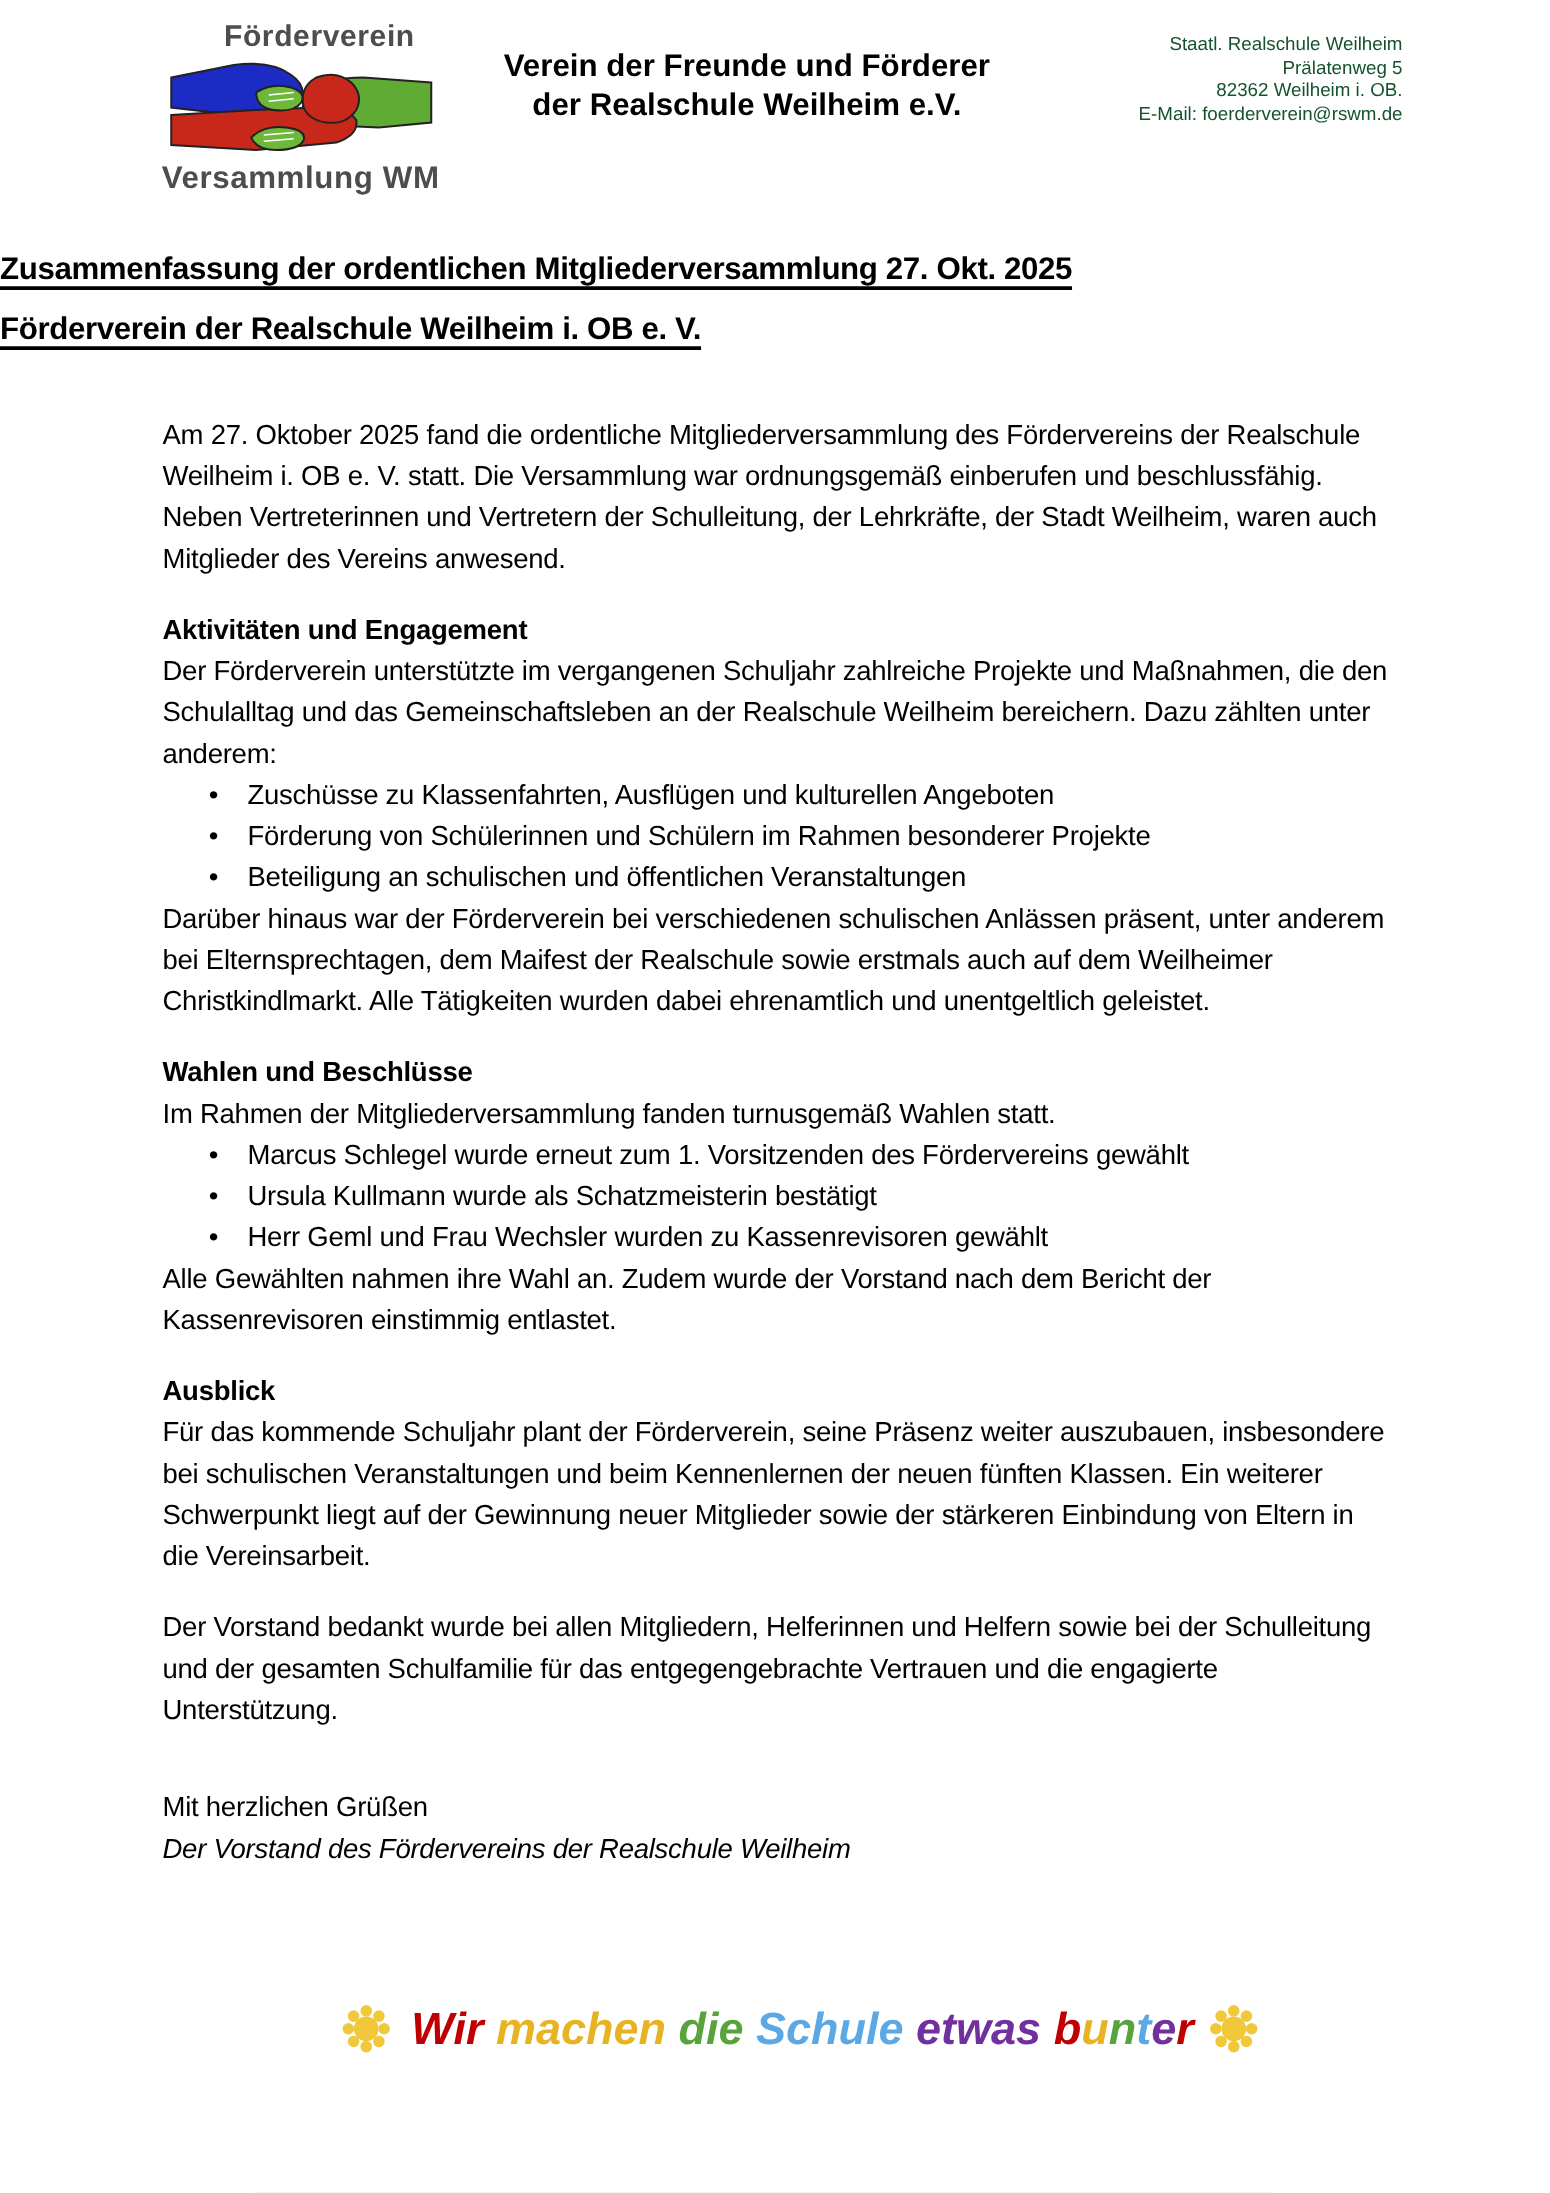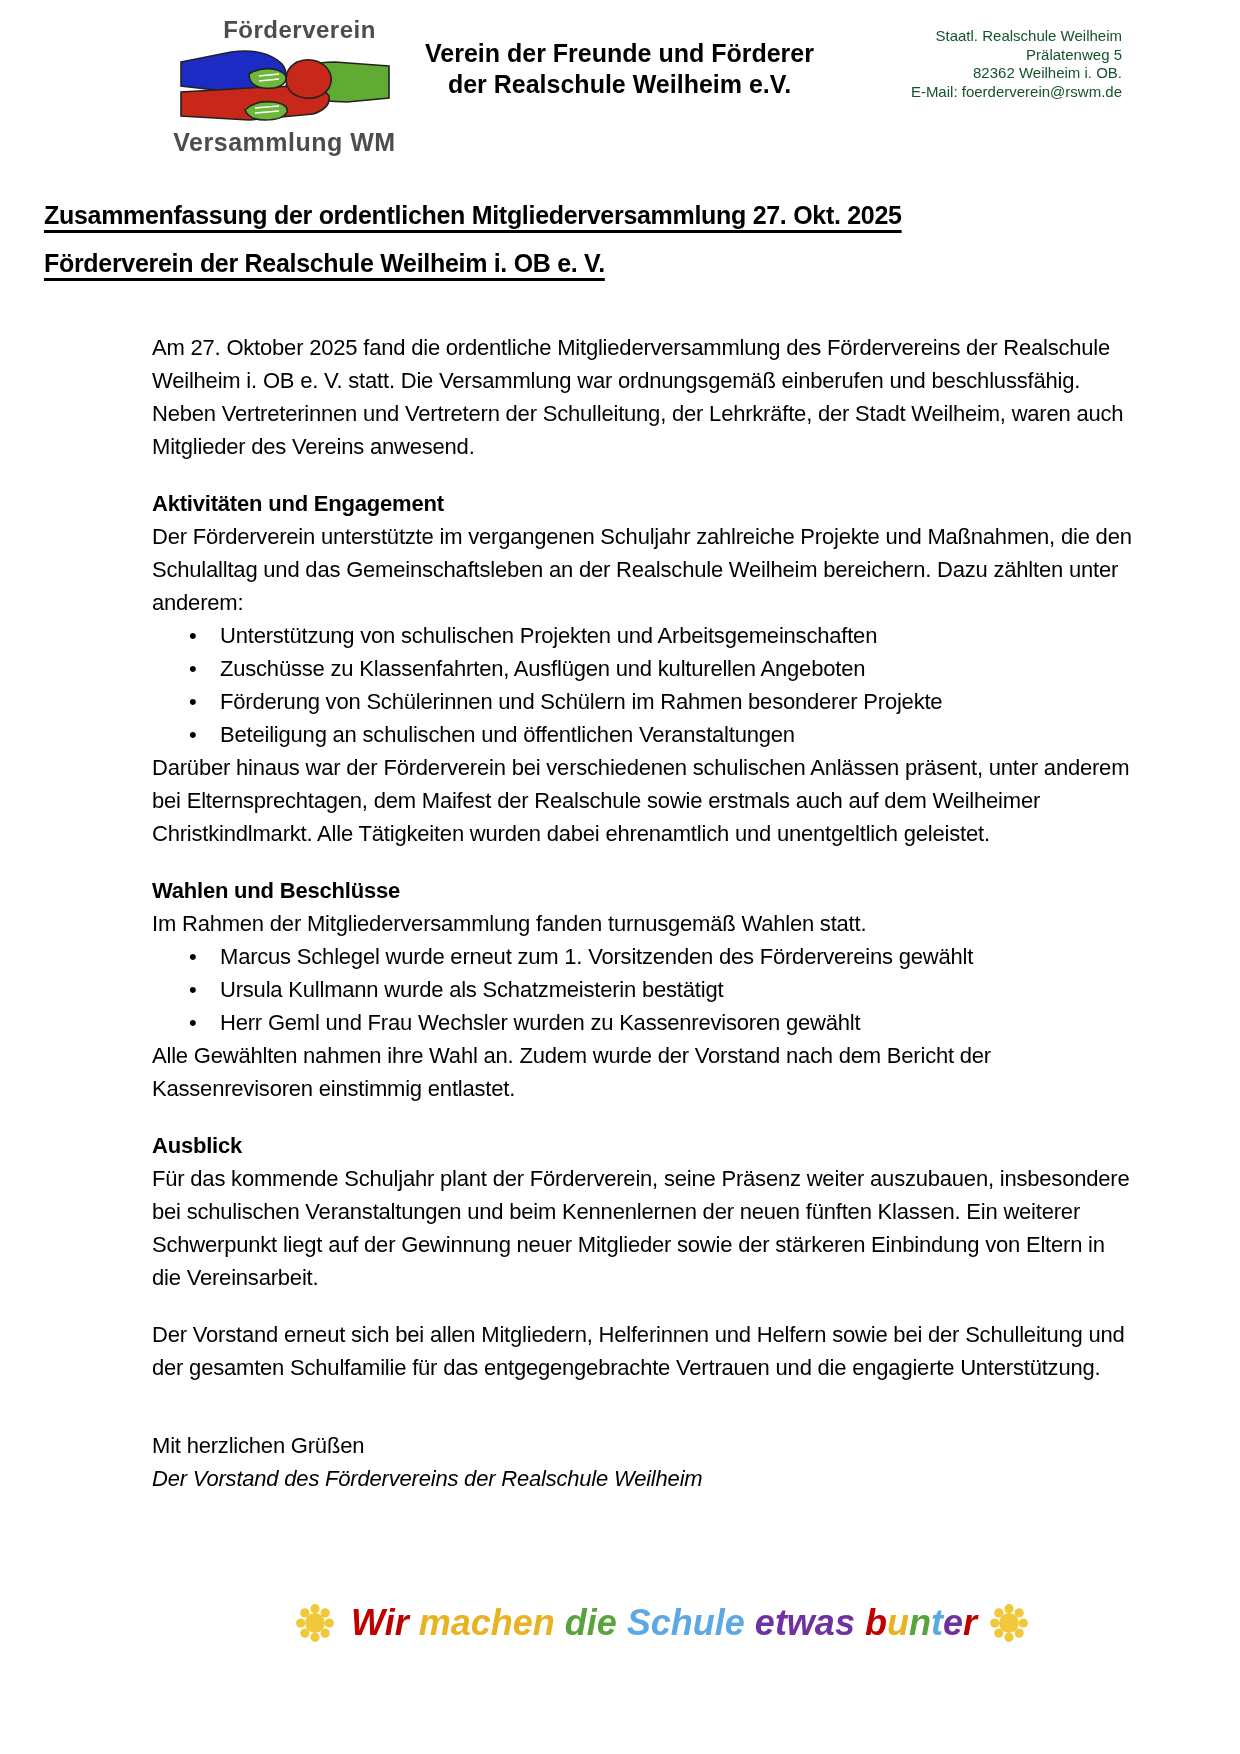--- a/index.html
+++ b/index.html
@@ -1,19 +1,19 @@
 <!DOCTYPE html>
 <html lang="de"><head>
 <meta charset="utf-8">
 <style>
   html,body{margin:0;padding:0;background:#e8e8e8;}
   .page{
     width:1240px;height:1754px;margin:0 auto;background:#ffffff;
     font-family:"Liberation Sans",sans-serif;color:#000;position:relative;
-    overflow:hidden;box-sizing:border-box;padding-left:44px;
+    overflow:hidden;box-sizing:border-box;
   }
   
   .letterhead{display:flex;align-items:flex-start;padding:16px 118px 0 118px;}
   .logo-block{width:245px;flex:0 0 auto;text-align:center;}
   .logo-top{font-size:24px;font-weight:bold;color:#4d4d4d;letter-spacing:.5px;margin-left:30px;}
   .logo-svg{display:block;margin:2px auto 0 auto;}
   .logo-bottom{font-size:25px;font-weight:bold;color:#4d4d4d;letter-spacing:.5px;margin-top:0;}
   .org-title{flex:1 1 auto;text-align:center;font-weight:bold;font-size:25px;line-height:31px;margin-top:22px;}
   .address-block{width:290px;flex:0 0 auto;text-align:right;font-size:15px;line-height:18.5px;margin-top:11px;color:#14532d;}
   
@@ -85,21 +85,20 @@
   </h1>
 
   <main class="doc-body">
 
     <p class="gap-after">Am 27. Oktober 2025 fand die ordentliche Mitgliederversammlung des Fördervereins der Realschule Weilheim i. OB e. V. statt. Die Versammlung war ordnungsgemäß einberufen und beschlussfähig. Neben Vertreterinnen und Vertretern der Schulleitung, der Lehrkräfte, der Stadt Weilheim, waren auch Mitglieder des Vereins anwesend.</p>
 
     <section>
       <h2 class="sec-heading">Aktivitäten und Engagement</h2>
       <p>Der Förderverein unterstützte im vergangenen Schuljahr zahlreiche Projekte und Maßnahmen, die den Schulalltag und das Gemeinschaftsleben an der Realschule Weilheim bereichern. Dazu zählten unter anderem:</p>
       <ul class="blist">
-        <li>Unterstützung von schulischen Projekten und Arbeitsgemeinschaften</li>
         <li>Zuschüsse zu Klassenfahrten, Ausflügen und kulturellen Angeboten</li>
         <li>Förderung von Schülerinnen und Schülern im Rahmen besonderer Projekte</li>
         <li>Beteiligung an schulischen und öffentlichen Veranstaltungen</li>
       </ul>
       <p class="gap-after">Darüber hinaus war der Förderverein bei verschiedenen schulischen Anlässen präsent, unter anderem bei Elternsprechtagen, dem Maifest der Realschule sowie erstmals auch auf dem Weilheimer Christkindlmarkt. Alle Tätigkeiten wurden dabei ehrenamtlich und unentgeltlich geleistet.</p>
     </section>
 
     <section>
       <h2 class="sec-heading">Wahlen und Beschlüsse</h2>
       <p>Im Rahmen der Mitgliederversammlung fanden turnusgemäß Wahlen statt.</p>
@@ -109,21 +108,21 @@
         <li>Herr Geml und Frau Wechsler wurden zu Kassenrevisoren gewählt</li>
       </ul>
       <p class="gap-after">Alle Gewählten nahmen ihre Wahl an. Zudem wurde der Vorstand nach dem Bericht der Kassenrevisoren einstimmig entlastet.</p>
     </section>
 
     <section>
       <h2 class="sec-heading">Ausblick</h2>
       <p class="gap-after">Für das kommende Schuljahr plant der Förderverein, seine Präsenz weiter auszubauen, insbesondere bei schulischen Veranstaltungen und beim Kennenlernen der neuen fünften Klassen. Ein weiterer Schwerpunkt liegt auf der Gewinnung neuer Mitglieder sowie der stärkeren Einbindung von Eltern in die Vereinsarbeit.</p>
     </section>
 
-    <p>Der Vorstand erneut sich bei allen Mitgliedern, Helferinnen und Helfern sowie bei der Schulleitung und der gesamten Schulfamilie für das entgegengebrachte Vertrauen und die engagierte Unterstützung.</p>
+    <p>Der Vorstand bedankt wurde bei allen Mitgliedern, Helferinnen und Helfern sowie bei der Schulleitung und der gesamten Schulfamilie für das entgegengebrachte Vertrauen und die engagierte Unterstützung.</p>
 
     <div class="closing">
       <p>Mit herzlichen Grüßen</p>
       <p class="sig">Der Vorstand des Fördervereins der Realschule Weilheim</p>
     </div>
   </main>
 
   <div class="tagline">
     <svg class="sun sun-left" viewBox="0 0 40 40" fill="currentColor" style="color: rgb(240, 200, 58);">
       <circle cx="20" cy="20" r="9"></circle>

